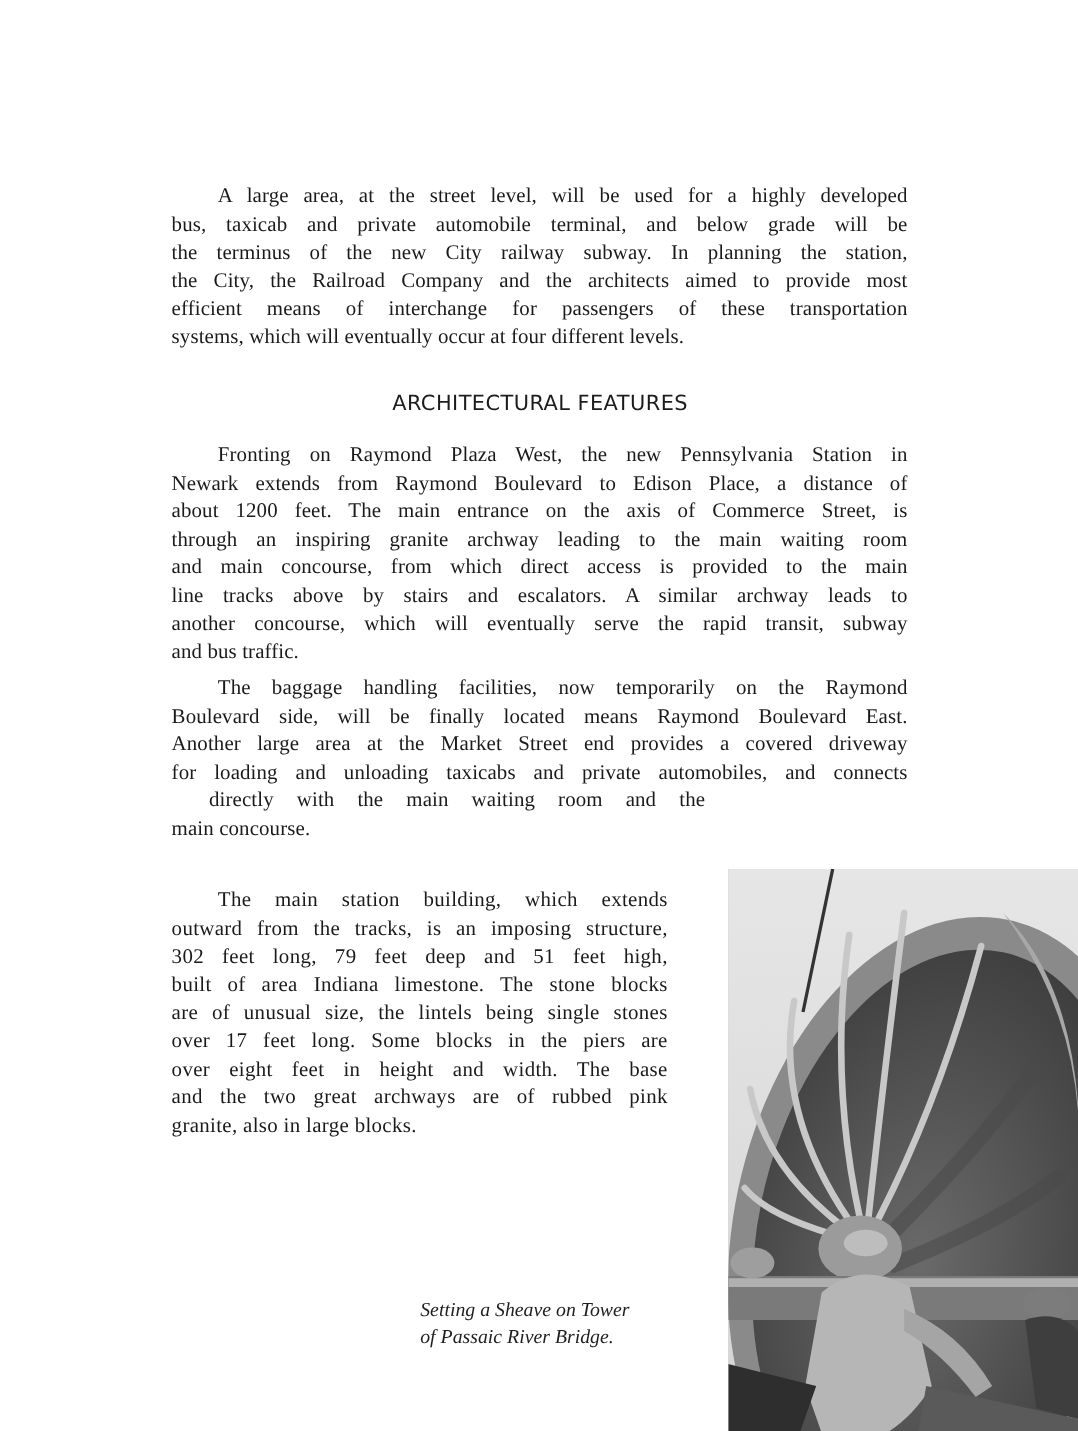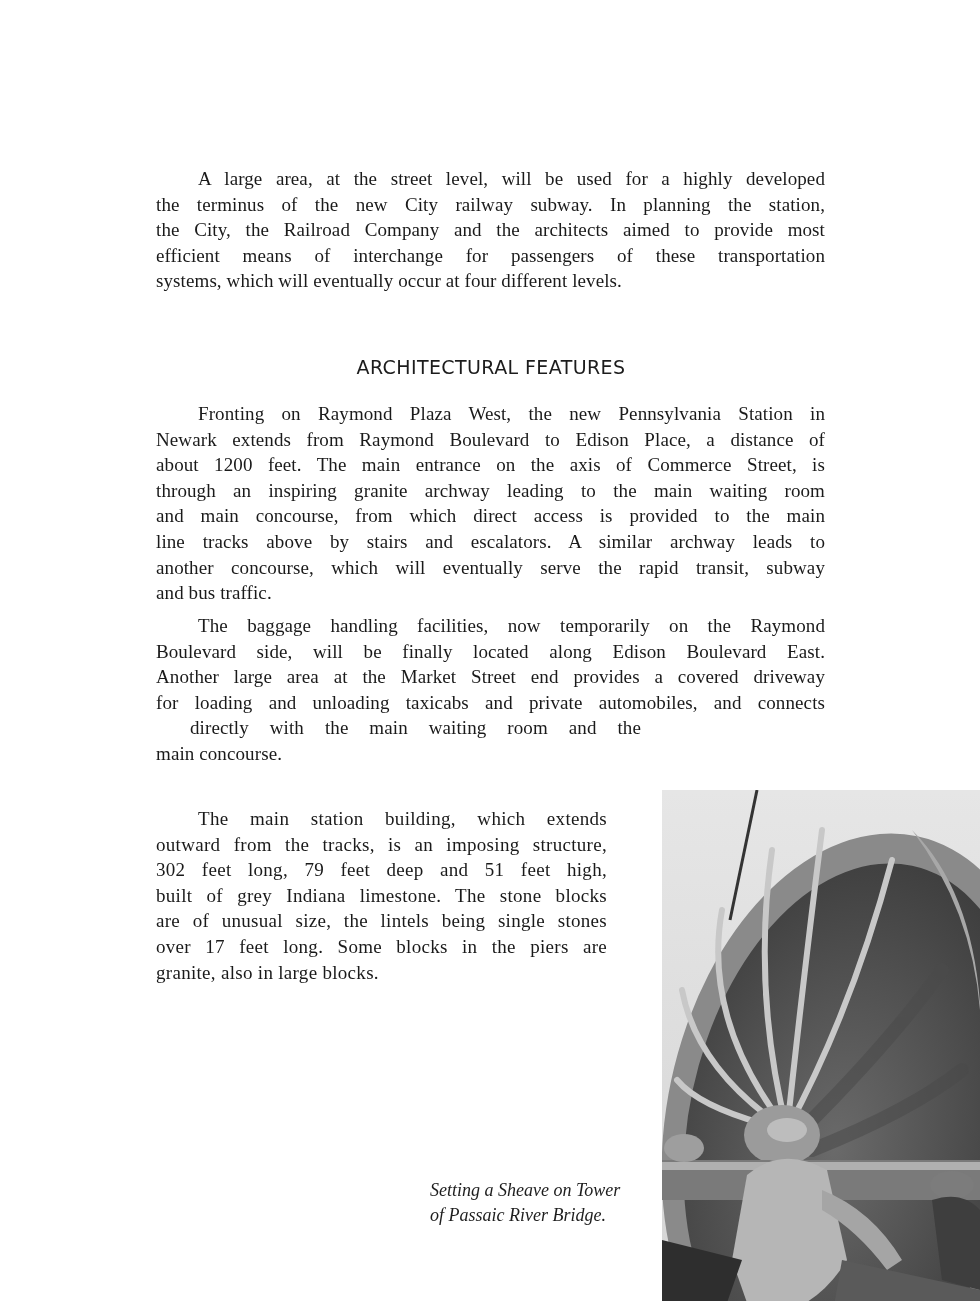--- a/index.html
+++ b/index.html
@@ -69,39 +69,40 @@
   .caption {
     position: absolute;
     left: 382px;
     top: 1162px;
     font-style: italic;
     font-size: 18px;
     line-height: 25px;
     margin: 0;
     color: #1e1e1e;
   }
-  .caption span { display: block; margin-left: 48px; }
+  .caption span { display: block; }
   .photo {
     position: absolute;
     left: 662px;
     top: 774px;
     width: 318px;
     height: 527px;
     overflow: hidden;
     background: #cfcfcf;
   }
   .photo svg { display: block; }
 </style>
 </head>
 <body>
 
 <div class="page">
 
   <div class="para p1">
     <span class="line first">A large area, at the street level, will be used for a highly developed</span>
+    <span class="line">bus, taxicab and private automobile terminal, and below grade will be</span>
     <span class="line">the terminus of the new City railway subway.  In planning the station,</span>
     <span class="line">the City, the Railroad Company and the architects aimed to provide most</span>
     <span class="line">efficient means of interchange for passengers of these transportation</span>
     <span class="line last">systems, which will eventually occur at four different levels.</span>
   </div>
 
   <h2 class="heading">
     <span class="heading-inner">ARCHITECTURAL FEATURES</span>
   </h2>
 
@@ -111,34 +112,36 @@
     <span class="line">about 1200 feet.  The main entrance on the axis of Commerce Street, is</span>
     <span class="line">through an inspiring granite archway leading to the main waiting room</span>
     <span class="line">and main concourse, from which direct access is provided to the main</span>
     <span class="line">line tracks above by stairs and escalators.  A similar archway leads to</span>
     <span class="line">another concourse, which will eventually serve the rapid transit, subway</span>
     <span class="line last">and bus traffic.</span>
   </div>
 
   <div class="para p3">
     <span class="line first">The baggage handling facilities, now temporarily on the Raymond</span>
-    <span class="line">Boulevard side, will be finally located along Edison Boulevard East.</span>
+    <span class="line">Boulevard side, will be finally located means Raymond Boulevard East.</span>
     <span class="line">Another large area at the Market Street end provides a covered driveway</span>
     <span class="line">for loading and unloading taxicabs and private automobiles, and connects</span>
     <span class="line" style="width:451px;margin-left:34px;">directly with the main waiting room and the</span>
     <span class="line last">main concourse.</span>
   </div>
 
   <div class="para p4">
     <span class="line first">The main station building, which extends</span>
     <span class="line">outward from the tracks, is an imposing structure,</span>
     <span class="line">302 feet long, 79 feet deep and 51 feet high,</span>
-    <span class="line">built of grey Indiana limestone. The stone blocks</span>
+    <span class="line">built of area Indiana limestone. The stone blocks</span>
     <span class="line">are of unusual size, the lintels being single stones</span>
     <span class="line">over 17 feet long.  Some blocks in the piers are</span>
+    <span class="line">over eight feet in height and width. The base</span>
+    <span class="line">and the two great archways are of rubbed pink</span>
     <span class="line last">granite, also in large blocks.</span>
   </div>
 
   <div class="caption">
     <span>Setting a Sheave on Tower</span>
     <span>of Passaic River Bridge.</span>
   </div>
 
   <div class="photo" aria-label="Black-and-white photograph of workers setting a large spoked sheave wheel">
     <svg width="318" height="527" viewBox="0 0 318 527" xmlns="http://www.w3.org/2000/svg">

